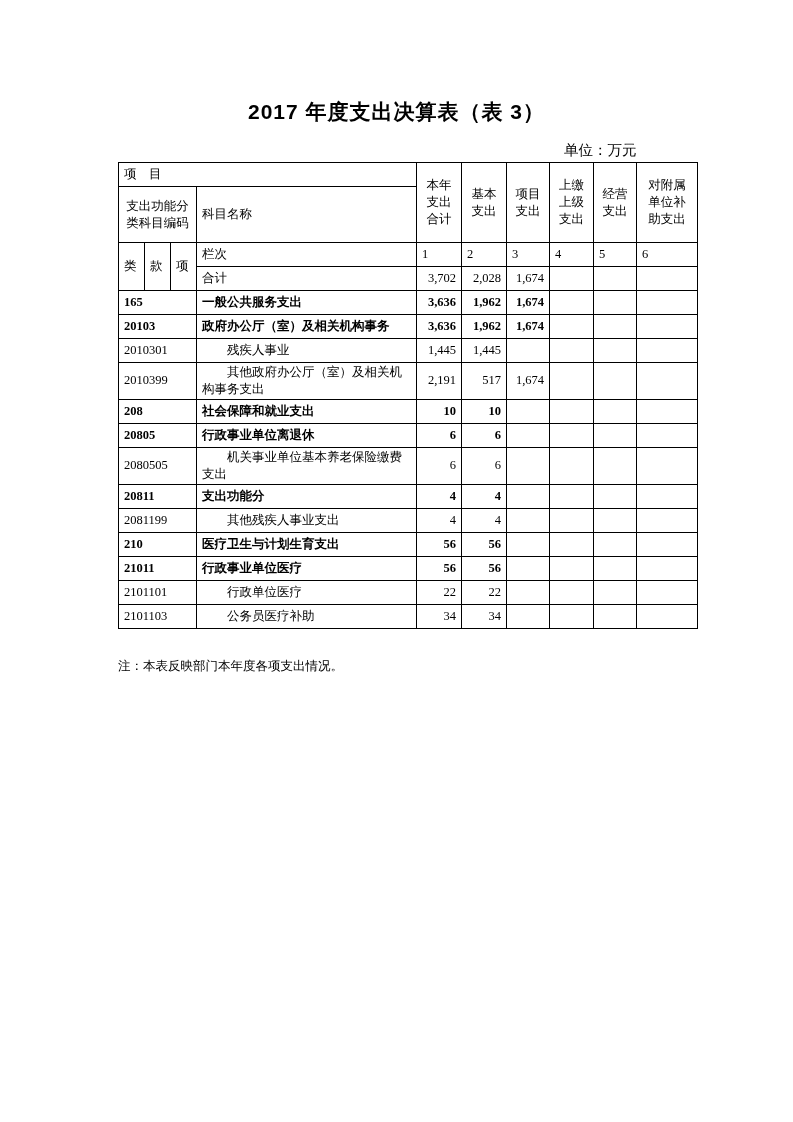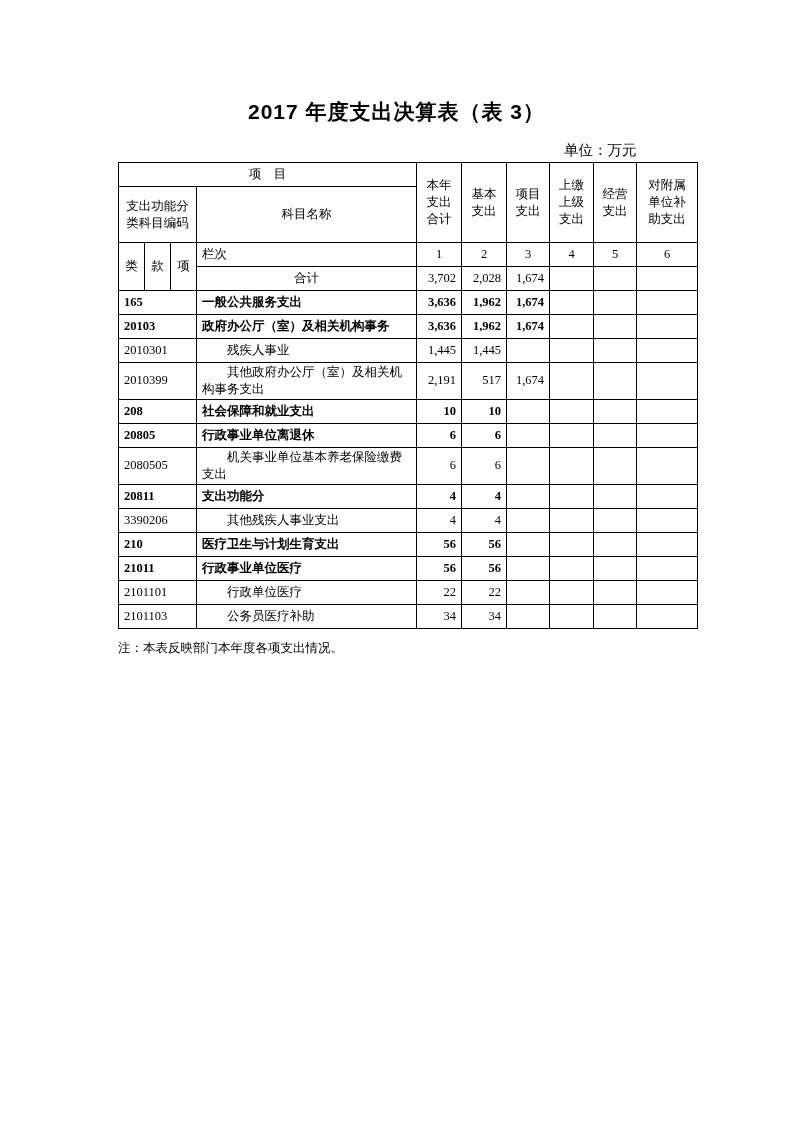--- a/index.html
+++ b/index.html
@@ -42,27 +42,27 @@
     padding: 1px 5px;
     vertical-align: middle;
     overflow: hidden;
     line-height: 1.35;
   }
   tr.r1 { height: 24px; }
   tr.r2 { height: 56px; }
   tr.r3 { height: 24px; }
   tr.r4 { height: 24px; }
   tr.row { height: 24px; }
-  td.c { text-align: center; }
+  td.c { }
   td.colhead { text-align: center; white-space: pre-line; line-height: 1.5; }
   td.num { text-align: right; font-variant-numeric: tabular-nums; }
   td.name.sub { text-indent: 25px; }
   tr.b td { font-weight: bold; }
   .notes {
-    margin-top: 7px;
+    margin-top: 25px;
     font-size: 12.5px;
     line-height: 2.05;
   }
   .notes div { white-space: nowrap; }
 </style>
 </head>
 <body>
 
 <div class="page-title">2017 年度支出决算表（表 3）</div>
 
@@ -205,21 +205,21 @@
         <td colspan="3">20811</td>
         <td class="name">支出功能分</td>
         <td class="num">4</td>
         <td class="num">4</td>
         <td class="num"></td>
         <td class="num"></td>
         <td class="num"></td>
         <td class="num"></td>
       </tr>
       <tr class="row">
-        <td colspan="3">3390206</td>
+        <td colspan="3">2081199</td>
         <td class="name sub">其他残疾人事业支出</td>
         <td class="num">4</td>
         <td class="num">4</td>
         <td class="num"></td>
         <td class="num"></td>
         <td class="num"></td>
         <td class="num"></td>
       </tr>
       <tr class="row b">
         <td colspan="3">210</td>

